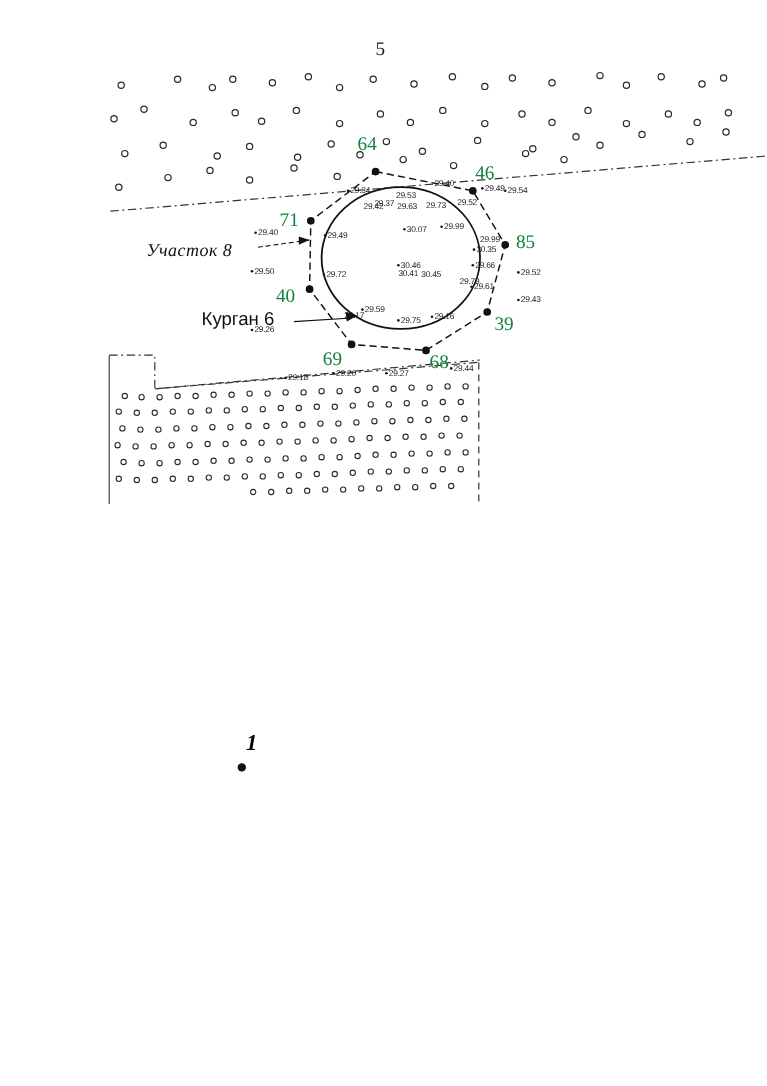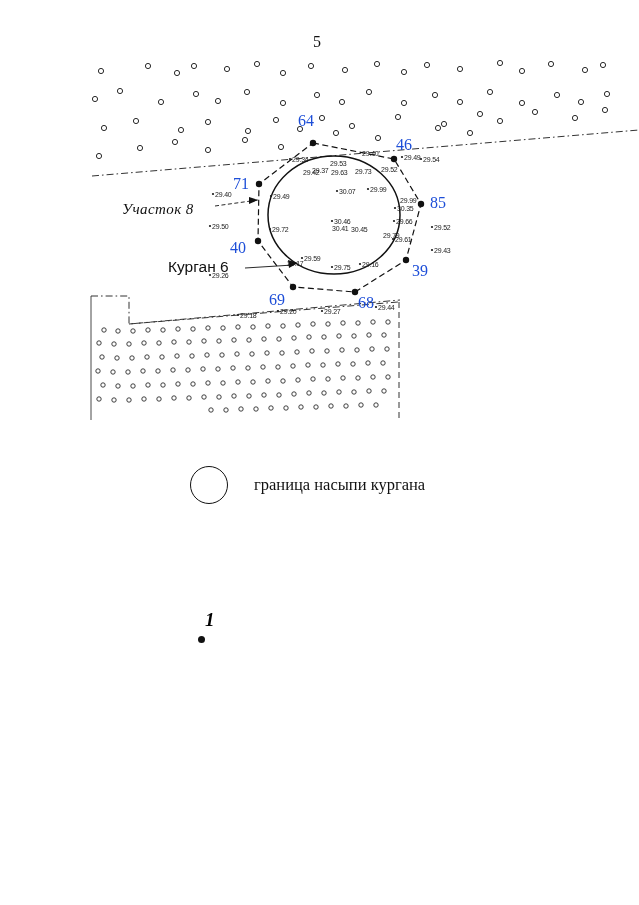--- a/index.html
+++ b/index.html
@@ -94,21 +94,21 @@
   }
   .map-label {
     position: absolute;
     font-family: "Liberation Serif", serif;
     color: #111;
     white-space: nowrap;
   }
   .vertex-num {
     font-size: 16px;
     font-family: "Liberation Serif", serif;
-    color: #1d4ed8;
+    color: #15803d;
   }
   .area-num {
     font-size: 16px;
   }
   .parcel-label {
     font-family: "Liberation Serif", serif;
     font-style: italic;
     font-size: 15px;
     letter-spacing: 0.4px;
     text-align: center;
@@ -465,26 +465,20 @@
         <div class="elev" style="left: 240px; top: 312px;">29.18</div>
         <div class="elev" style="left: 280px; top: 308px;">29.20</div>
         <div class="elev" style="left: 324px; top: 308px;">29.27</div>
         <div class="elev" style="left: 378px; top: 304px;">29.44</div>
       </div>
 
   </div>
 
   <div id="legend">
 
-    <div class="legend-row" style="left:176px; top:14px;">
-      <div class="legend-sym">
-        <div class="sym-circle"></div>
-      </div>
-      <div class="legend-text">граница насыпи кургана</div>
-    </div>
 
 
     <div class="legend-row" style="left:176px; top:160px;">
       <div class="legend-sym">
         <div class="sym-point"></div>
         <div class="sym-point-num">1</div>
       </div>
     </div>
 
   </div>

